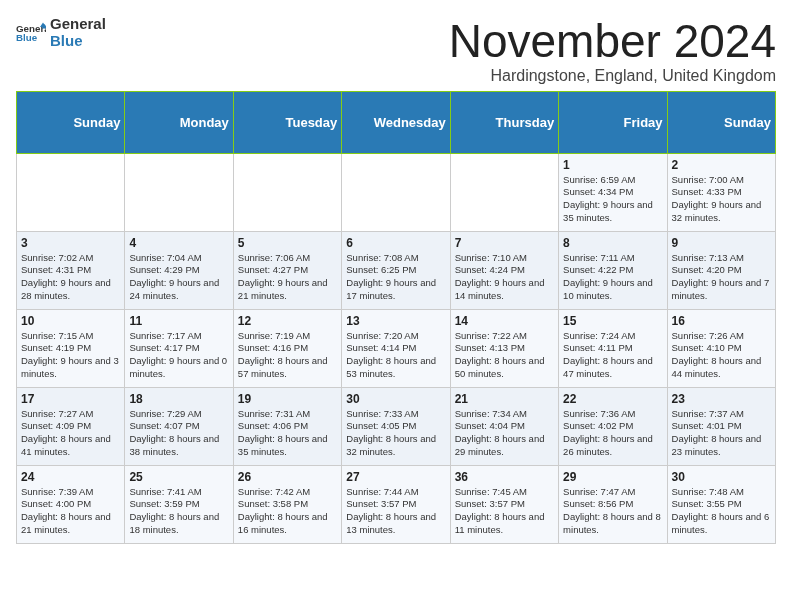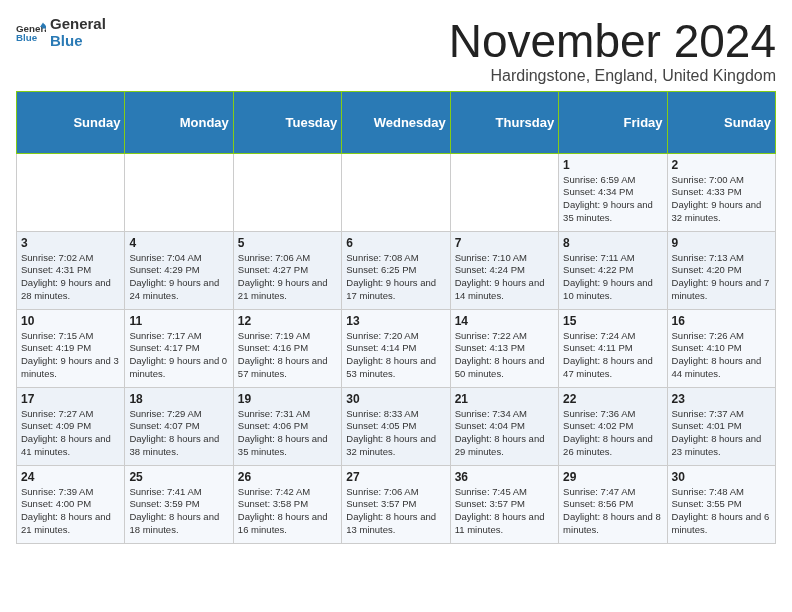--- a/index.html
+++ b/index.html
@@ -275,21 +275,21 @@
           </td>
           <td>
             <span class="day-number">19</span>
             <div class="day-info">Sunrise: 7:31 AM
 Sunset: 4:06 PM
 Daylight: 8 hours
 and 35 minutes.</div>
           </td>
           <td>
             <span class="day-number">30</span>
-            <div class="day-info">Sunrise: 8:33 AM
+            <div class="day-info">Sunrise: 7:33 AM
 Sunset: 4:05 PM
 Daylight: 8 hours
 and 32 minutes.</div>
           </td>
           <td>
             <span class="day-number">21</span>
             <div class="day-info">Sunrise: 7:34 AM
 Sunset: 4:04 PM
 Daylight: 8 hours
 and 29 minutes.</div>
@@ -326,21 +326,21 @@
           </td>
           <td>
             <span class="day-number">26</span>
             <div class="day-info">Sunrise: 7:42 AM
 Sunset: 3:58 PM
 Daylight: 8 hours
 and 16 minutes.</div>
           </td>
           <td>
             <span class="day-number">27</span>
-            <div class="day-info">Sunrise: 7:06 AM
+            <div class="day-info">Sunrise: 7:44 AM
 Sunset: 3:57 PM
 Daylight: 8 hours
 and 13 minutes.</div>
           </td>
           <td>
             <span class="day-number">36</span>
             <div class="day-info">Sunrise: 7:45 AM
 Sunset: 3:57 PM
 Daylight: 8 hours
 and 11 minutes.</div>

